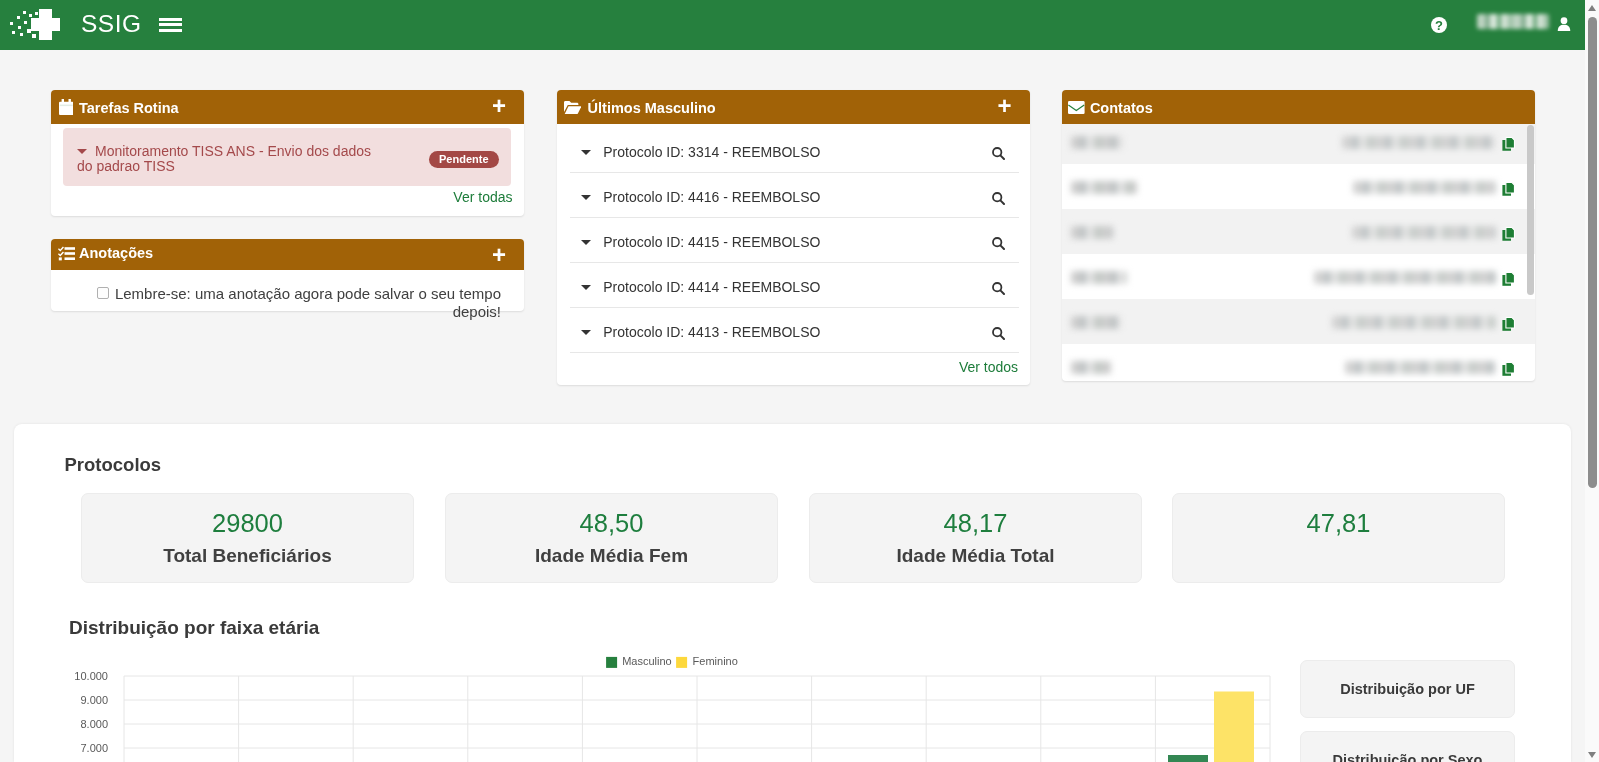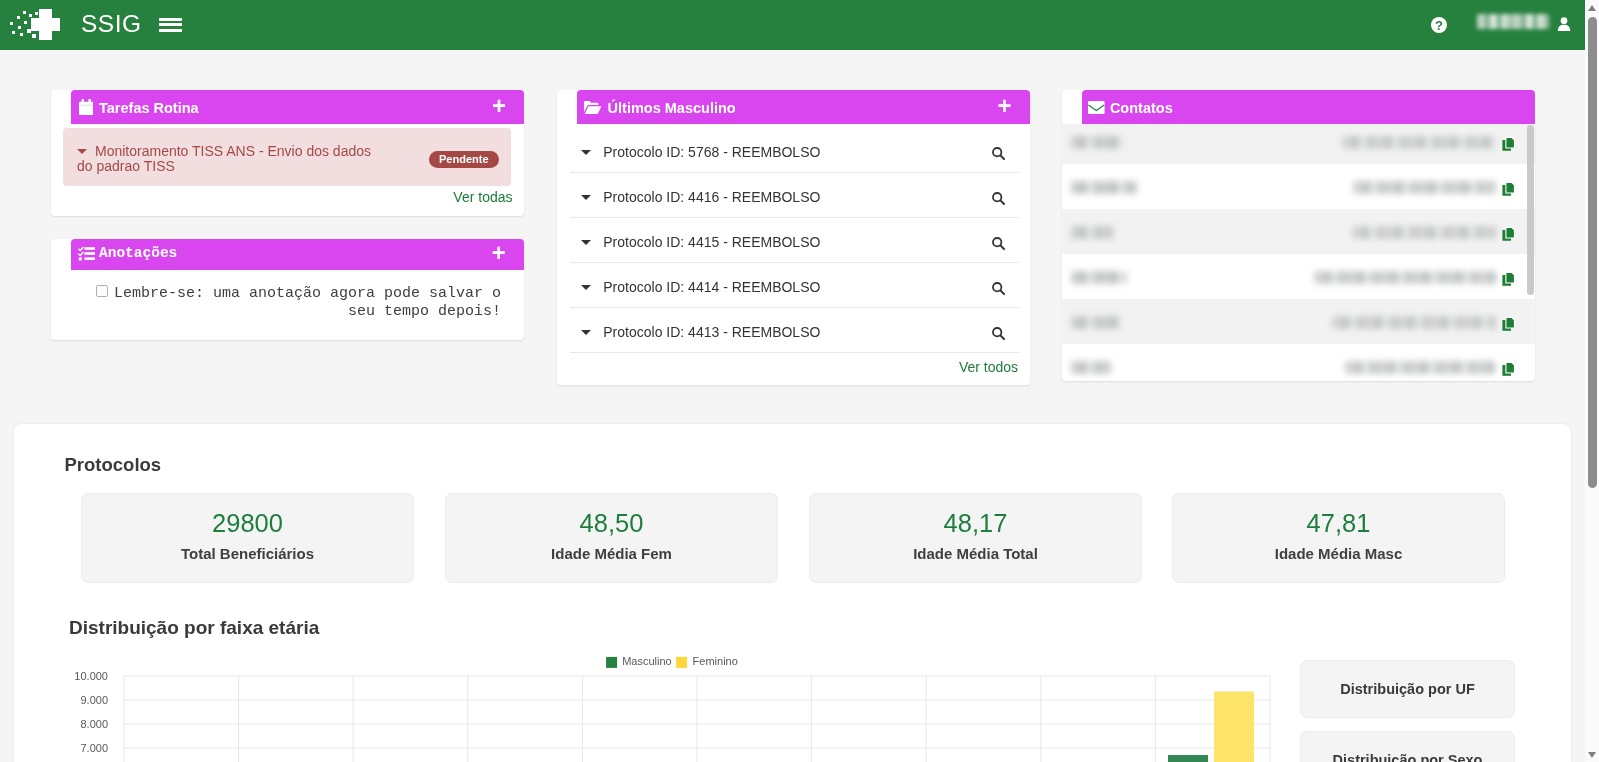--- a/index.html
+++ b/index.html
@@ -6,30 +6,30 @@
 html,body { width:1599px; height:762px; overflow:hidden; }
 body { font-family:"Liberation Sans", sans-serif; background:#f5f5f5; position:relative; }
 .abs { position:absolute; }
 
 #nav { position:absolute; left:0; top:0; width:1585px; height:50px; background:#26803e; }
 #ssig { position:absolute; left:81px; top:9.7px; color:#fff; font-size:24.5px; letter-spacing:0.5px; font-family:"Liberation Sans", sans-serif; font-weight:400; }
 #burger { position:absolute; left:159px; top:18px; width:23px; }
 #burger div { height:2.7px; background:#fff; margin-bottom:2.8px; }
 
 .card { position:absolute; background:#fff; border-radius:4px; box-shadow:0 1px 2px rgba(0,0,0,0.1); }
-.chead { position:absolute; left:0; top:0; right:0; height:33.5px; background:#d946ef; border-radius:4px 4px 0 0; color:#fff;margin-left:20px; }
+.chead { position:absolute; left:0; top:0; right:0; height:33.5px; background:#a16207; border-radius:4px 4px 0 0; color:#fff; }
 .ctitle { position:absolute; left:28px; top:9.5px; font-size:14.5px; font-weight:bold; }
 .cplus { position:absolute; right:18px; top:2px; font-size:24px; font-weight:bold; }
 .vlink { position:absolute; right:11.5px; color:#1d7c3a; font-size:14px;margin-top:27px; }
 
 #card1 { left:51px; top:90px; width:473px; height:126px; }
 #alert1 { position:absolute; left:12px; top:38px; width:448px; height:58px; background:#f2dede; border-radius:4px; color:#a4494b; font-size:14px; line-height:14.8px; padding:16px 10px 0 14px; }
 #badge { position:absolute; right:12.5px; top:22.5px; background:#a34845; color:#fff; font-size:11px; font-weight:bold; border-radius:9px; padding:1px 10px 2px; }
 
-#card2 { left:51px; top:239px; width:473px; height:101px;font-family:Liberation Mono, monospace; }
+#card2 { left:51px; top:239px; width:473px; height:72px; }
 #card2 .chead { height:31px; }
 #note { position:absolute; left:26px; top:45.9px; width:424px; font-size:15px; line-height:18.6px; color:#404040;text-align:right; }
 #cbx { display:inline-block; width:12px; height:12px; border:1px solid #b0b0b0; border-radius:2px; background:#fdfdfd; margin-right:6px; }
 
 #card3 { left:556.6px; top:90px; width:473px; height:295px; }
 .prow { position:absolute; left:13px; right:11px; height:45.1px; border-bottom:1px solid #e7e7e7; font-size:14px; color:#333; }
 .prow .ptxt { position:absolute; left:33.7px; top:15.5px; }
 .caret { display:inline-block; width:0; height:0; border-left:5px solid transparent; border-right:5px solid transparent; border-top:5px solid #333; }
 .prow .caret { position:absolute; left:11.9px; top:21.9px; }
 
@@ -38,21 +38,21 @@
 .crow.g { background:#f2f2f2; }
 .blur1 { position:absolute; left:9px; top:17px; height:13px; border-radius:2px; filter:blur(3px); background:repeating-linear-gradient(90deg,#cdcdcd 0 9px,#bcc1c2 9px 15px,#e2e2e2 15px 23px,#c5cac7 23px 31px); }
 .blur2 { position:absolute; top:17px; height:13px; border-radius:2px; filter:blur(3px); background:repeating-linear-gradient(90deg,#d2d2d2 0 10px,#c0c5c6 10px 17px,#e4e4e4 17px 24px,#c9cecb 24px 33px); }
 .cicon { position:absolute; right:20px; top:18px; }
 #cscroll { position:absolute; right:0.5px; top:1.8px; width:7px; height:170px; background:#c9c9c9; border-radius:4px; }
 
 #panel { position:absolute; left:14px; top:424px; width:1557px; height:338px; background:#fff; border-radius:8px 8px 0 0; box-shadow:0 0 3px rgba(0,0,0,0.08); }
 h2.sec { position:absolute; font-size:18.5px; color:#3a3a3a; font-weight:bold; }
 .stat { position:absolute; top:493px; width:333px; height:90px; background:#f4f4f4; border:1px solid #ececec; border-radius:7px; text-align:center; }
 .snum { margin-top:15.2px; font-size:25.5px; line-height:29px; color:#1e7e3e; }
-.slab { margin-top:7px; font-size:15px; font-weight:bold; color:#404040; }
+.slab { margin-top:7px; font-size:19px; font-weight:bold; color:#404040; }
 .btn { position:absolute; left:1300px; width:215px; height:58px; background:#f4f4f4; border:1px solid #ececec; border-radius:7px; text-align:center; font-size:14.5px; font-weight:bold; color:#3a3a3a; line-height:56px; }
 
 #sbar { position:absolute; left:1585px; top:0; width:14px; height:762px; background:#fafafa; }
 #sthumb { position:absolute; left:3px; top:17px; width:8.5px; height:471px; background:#8d8d8d; border-radius:4.5px; }
 .sarrow { position:absolute; left:3px; width:0; height:0; border-left:4.5px solid transparent; border-right:4.5px solid transparent; }
 </style>
 </head>
 <body>
 
 <div id="nav">
@@ -135,21 +135,21 @@
   <div class="chead">
     <svg class="abs" style="left:7px;top:10.5px" width="17.5" height="13" viewBox="0 0 17.5 13">
       <path fill="#fff" d="M0 1.4 C0 0.6 0.6 0 1.4 0 L5.4 0 L7.2 1.8 L13 1.8 C13.8 1.8 14.4 2.4 14.4 3.2 L14.4 4 L3.8 4 L0 11 Z"></path>
       <path fill="#fff" d="M4.5 5.2 L17.5 5.2 L13.6 13 L0.7 13 Z"></path>
     </svg>
     <div class="ctitle" style="left:31px">Últimos Masculino</div>
     <div class="cplus">+</div>
   </div>
   <div class="prow" style="top:38px">
       <span class="caret"></span>
-      <span class="ptxt">Protocolo ID: 5768 - REEMBOLSO</span>
+      <span class="ptxt">Protocolo ID: 3314 - REEMBOLSO</span>
     <svg class="abs" style="right:14px;top:19px" width="13" height="13" viewBox="0 0 13 13">
         <circle cx="5.2" cy="5.2" r="4.2" fill="none" stroke="#333" stroke-width="1.8"></circle>
         <line x1="8.4" y1="8.4" x2="12" y2="12" stroke="#333" stroke-width="2" stroke-linecap="round"></line>
       </svg>
   </div>
   <div class="prow" style="top:83.1px">
       <span class="caret"></span>
       <span class="ptxt">Protocolo ID: 4416 - REEMBOLSO</span>
     <svg class="abs" style="right:14px;top:19px" width="13" height="13" viewBox="0 0 13 13">
         <circle cx="5.2" cy="5.2" r="4.2" fill="none" stroke="#333" stroke-width="1.8"></circle>
@@ -253,21 +253,20 @@
 <div class="stat" style="left:445px">
     <div class="snum">48,50</div>
     <div class="slab">Idade Média Fem</div>
   </div>
 <div class="stat" style="left:809px">
     <div class="snum">48,17</div>
     <div class="slab">Idade Média Total</div>
   </div>
 <div class="stat" style="left:1172px">
     <div class="snum">47,81</div>
-    <div class="slab">Idade Média Masc</div>
   </div>
 <h2 class="sec" style="left:69px;top:616.5px;font-size:19px">Distribuição por faixa etária</h2>
 
 <svg class="abs" style="left:60px;top:645px" width="1240" height="117" viewBox="0 0 1240 117">
 
   <rect x="546.1" y="11.9" width="11" height="11" fill="#26803e"></rect>
   <text x="562.2" y="19.5" font-size="11" fill="#595959">Masculino</text>
   <rect x="616.1" y="11.9" width="11" height="11" fill="#fdd83c"></rect>
   <text x="632.6" y="19.5" font-size="11" fill="#595959">Feminino</text>
 

